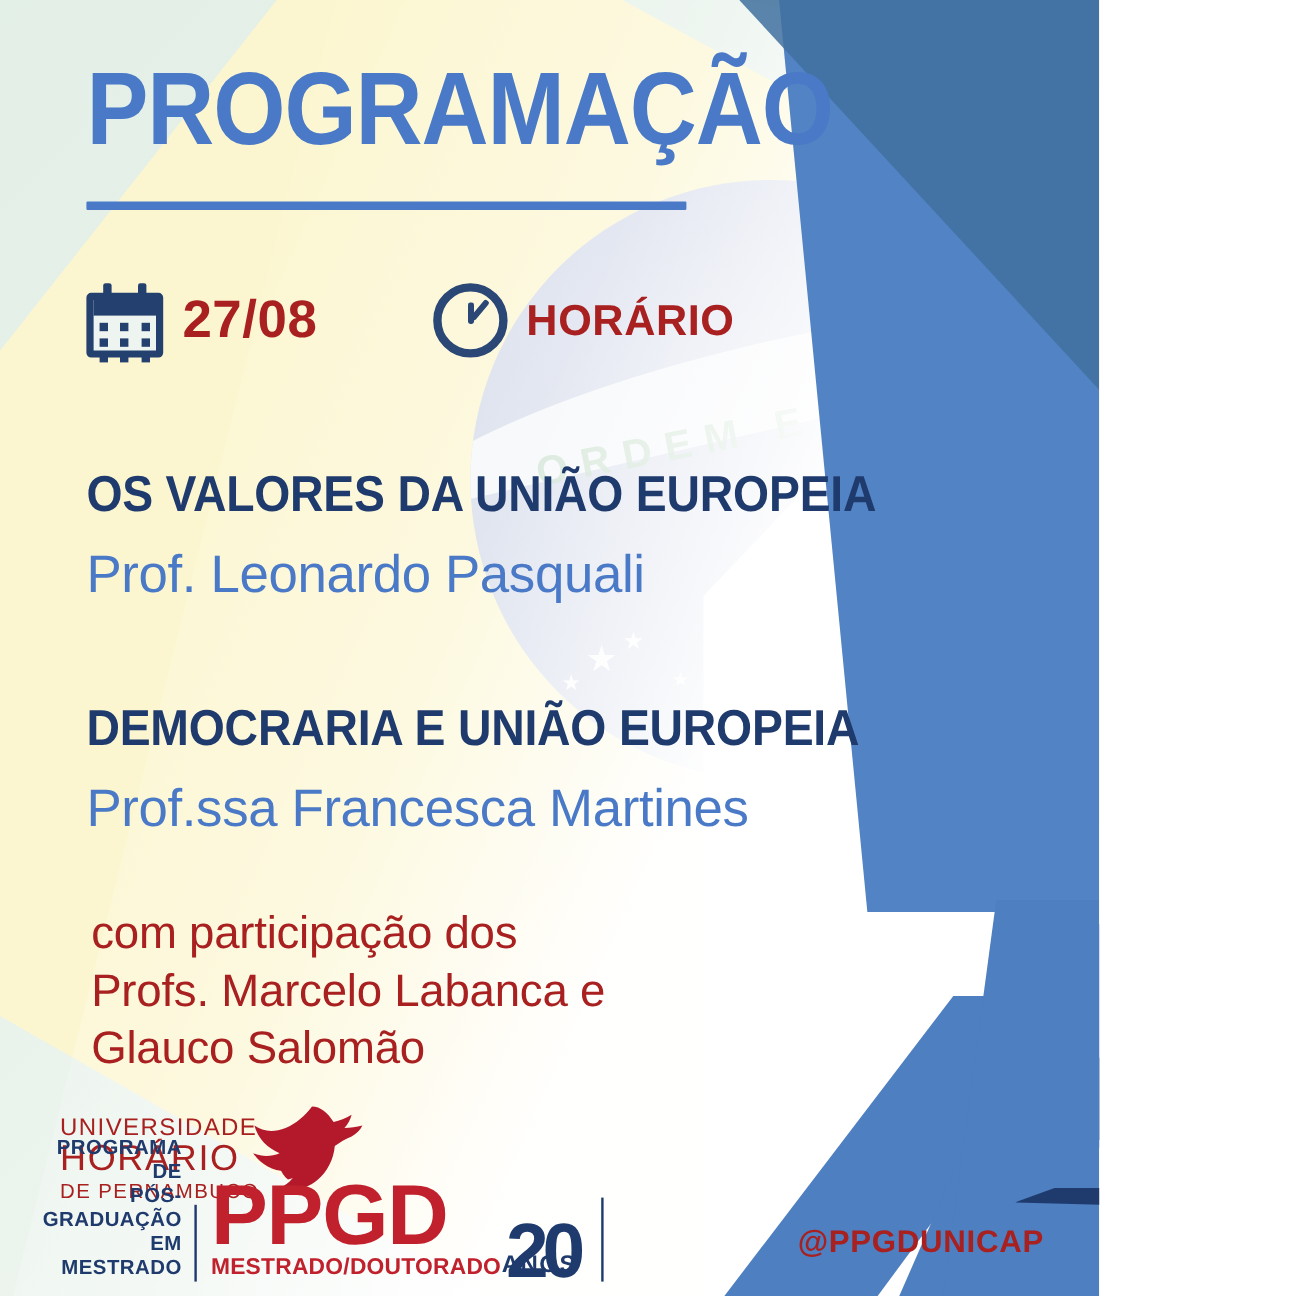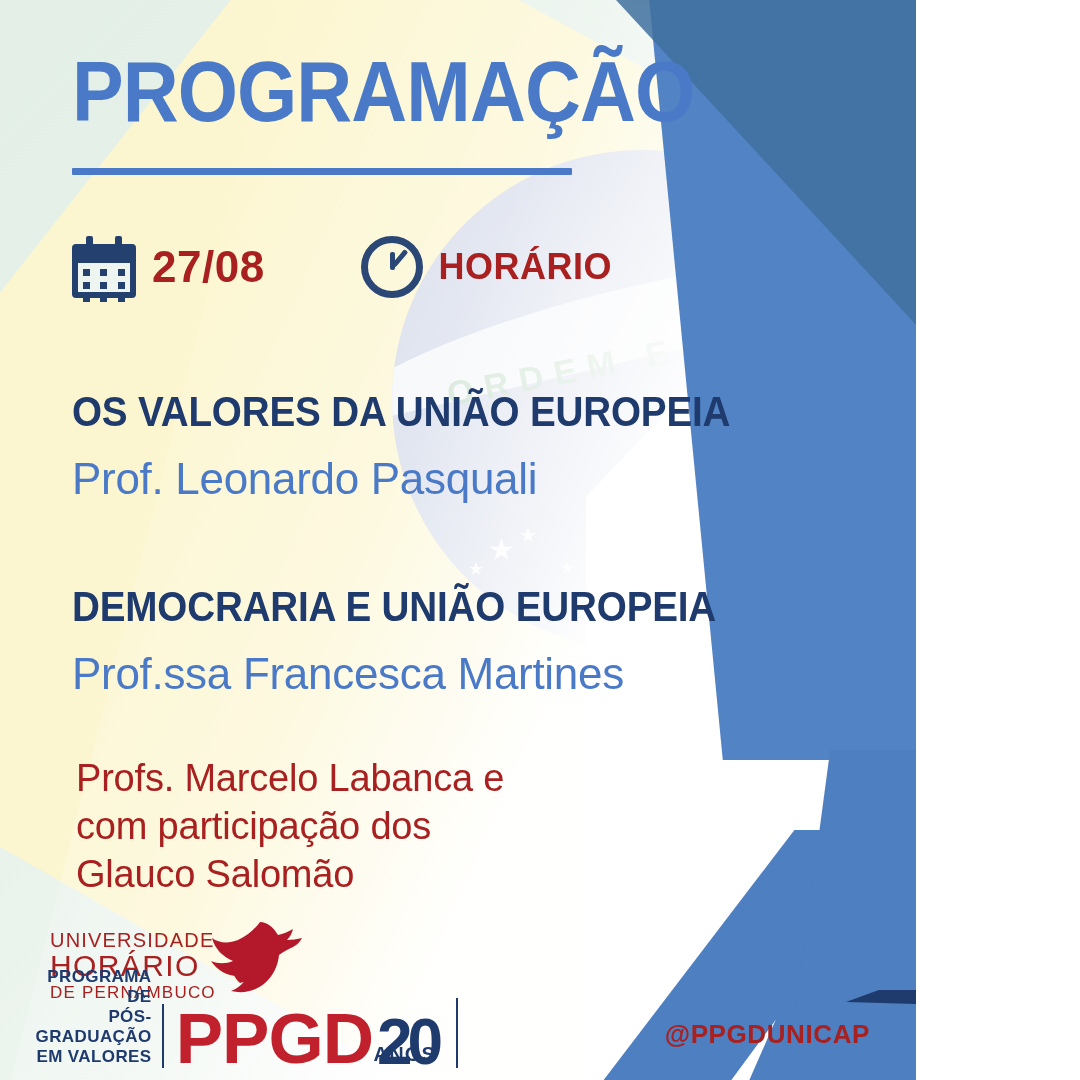--- a/index.html
+++ b/index.html
@@ -277,22 +277,22 @@
       <div class="talk-title">DEMOCRARIA E UNIÃO EUROPEIA</div>
       <div class="talk-speaker">Prof.ssa Francesca Martines</div>
     </div>
 
     <div class="talk" id="talk1">
       <div class="talk-title">OS VALORES DA UNIÃO EUROPEIA</div>
       <div class="talk-speaker">Prof. Leonardo Pasquali</div>
     </div>
 
     <div class="participation">
+      <div>com participação dos</div>
       <div>Profs. Marcelo Labanca e</div>
-      <div>com participação dos</div>
       <div>Glauco Salomão</div>
     </div>
 
     <div class="logo">
 
       <div class="ucp">
         <div class="vbar"></div>
         <div class="lines">
           <div class="l1">UNIVERSIDADE</div>
           <div class="l2">HORÁRIO</div>
@@ -304,25 +304,26 @@
         <svg viewBox="0 0 110 92" width="110" height="92" aria-hidden="true">
           <path fill="currentColor" d="M58 6c-6 8-13 14-22 18-10 4-19 3-26-2 3 11 11 19 21 23-7 3-15 3-22 0 6 9 16 15 27 15 4 0 7 0 10-1-3 7-9 13-17 16 12 3 25 0 34-8 8-7 13-17 14-28 4-3 9-6 14-8 4-2 7-5 9-9-5 1-10 2-15 2 3-3 5-7 6-11-5 3-10 5-15 6-5-8-11-13-18-13z"></path>
           <path fill="currentColor" d="M30 46c8 6 18 9 28 8-5 6-12 11-20 13-6-5-9-13-8-21z"></path>
         </svg>
       </div>
 
       <div class="ppgd-row">
         <div class="pg-left">
           <div>PROGRAMA DE</div>
           <div>PÓS-GRADUAÇÃO</div>
-          <div>EM VALORES</div>
+          <div>EM MESTRADO</div>
         </div>
         <div class="pg-div"></div>
         <div class="pg-main">
           <div class="pg-ppgd">PPGD</div>
+          <div class="pg-sub">MESTRADO/DOUTORADO</div>
         </div>
         <div class="anos">
           <div class="num">20</div>
           <div class="cap">ANOS</div>
         </div>
         <div class="tail-div"></div>
       </div>
 
     </div>
 

